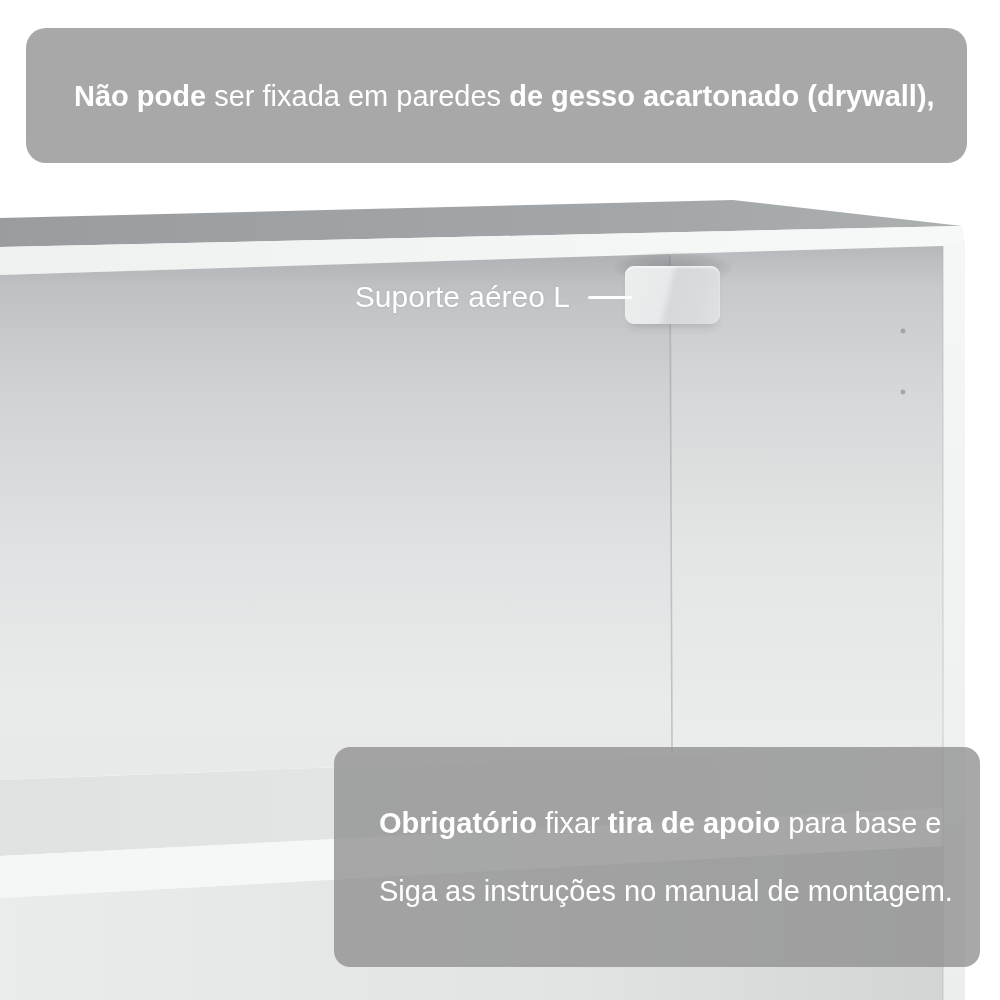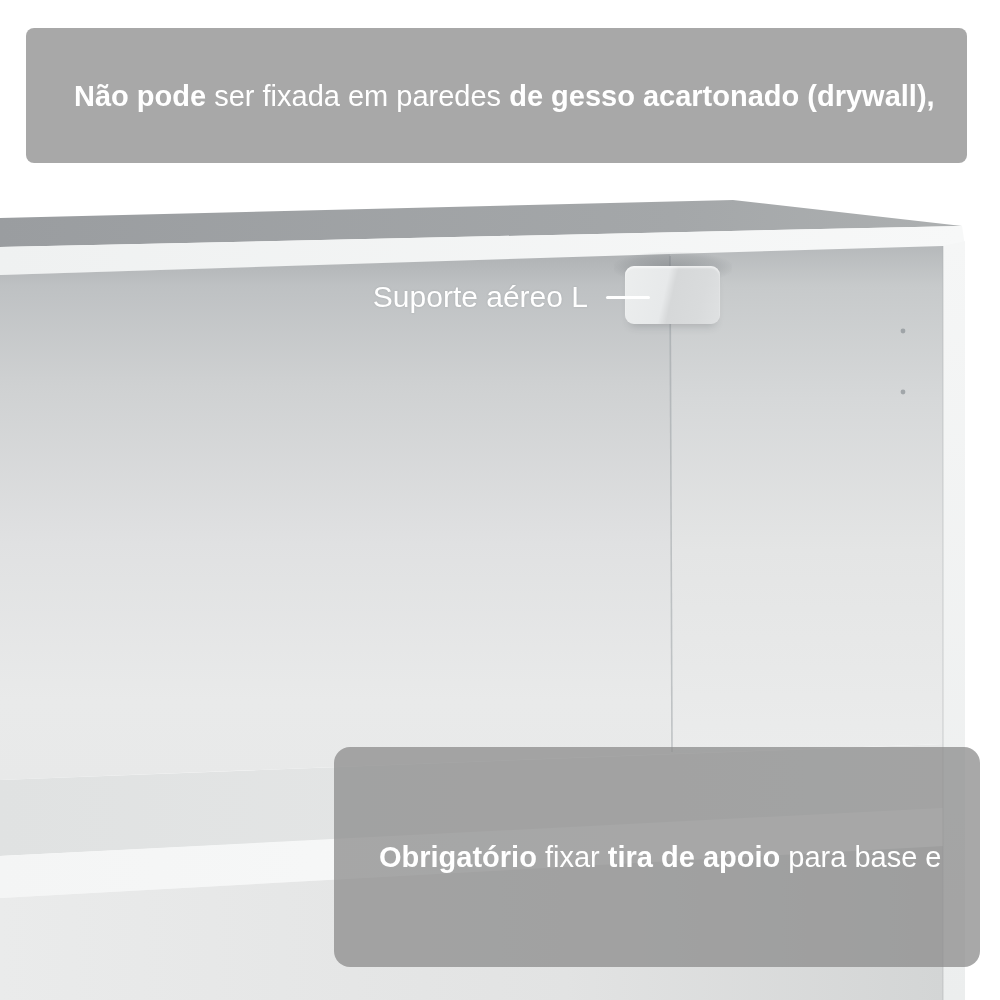--- a/index.html
+++ b/index.html
@@ -17,39 +17,39 @@
     background:radial-gradient(ellipse at 50% 60%,rgba(70,75,80,0.30) 0%,rgba(70,75,80,0.12) 55%,rgba(70,75,80,0) 75%);
   }
   .bracket{
     position:absolute;left:625px;top:266px;width:95px;height:58px;
     border-radius:9px;
     background:linear-gradient(103deg,#eceeee 0%,#e7e9ea 42%,#d6d8d9 50%,#d9dbdc 78%,#dfe1e2 100%);
     box-shadow:0 7px 9px -5px rgba(60,65,70,0.22), inset 0 2px 2px rgba(255,255,255,0.55);
   }
 
   
-  .callout{position:absolute;left:348px;top:281px;height:32px;display:flex;align-items:center;}
+  .callout{position:absolute;left:330px;top:281px;height:32px;display:flex;align-items:center;}
   .callout-label{
     display:inline-block;width:240px;text-align:right;
     font-size:30px;line-height:32px;color:#ffffff;font-weight:400;
     text-shadow:0 0 2px rgba(120,125,128,0.35);
     white-space:nowrap;
   }
   .callout-line{display:inline-block;width:44px;height:3px;background:#ffffff;margin-left:18px;border-radius:2px;}
 
   
   .banner{
     position:absolute;background:rgba(140,141,141,0.76);
     color:#ffffff;font-size:29px;line-height:40px;
     display:flex;flex-direction:column;justify-content:center;
     box-sizing:border-box;
   }
   .banner .line{margin:0;white-space:nowrap;}
   .banner .b{font-weight:bold;}
-  .banner-top{left:26px;top:28px;width:941px;height:135px;border-radius:8px;padding:0 30px 0 48px;}
+  .banner-top{left:26px;top:28px;width:941px;height:135px;border-radius:20px;padding:0 30px 0 48px;}
   .banner-bottom{left:320px;top:747px;width:646px;height:220px;border-radius:16px;padding:0 24px 0 45px;margin-left:14px;}
   .banner-bottom .para2{margin-top:28px;}
 </style>
 </head>
 <body>
 
 <div class="stage">
 
   <svg class="cab" width="1000" height="1000" viewBox="0 0 1000 1000" aria-hidden="true">
     <defs>
@@ -128,15 +128,16 @@
   </div>
 
   <div class="banner banner-top">
     <p class="line"><span class="b">Não pode</span><span> ser fixada em paredes </span><span class="b">de gesso acartonado (drywall),</span></p>
   </div>
 
   <div class="banner banner-bottom">
     <div class="para">
       <p class="line"><span class="b">Obrigatório</span><span> fixar </span><span class="b">tira de apoio</span><span> para base e</span></p>
     </div>
+    <p class="line para2"><span>Siga as instruções no manual de montagem.</span></p>
   </div>
 
 </div>
 
 </body></html>

